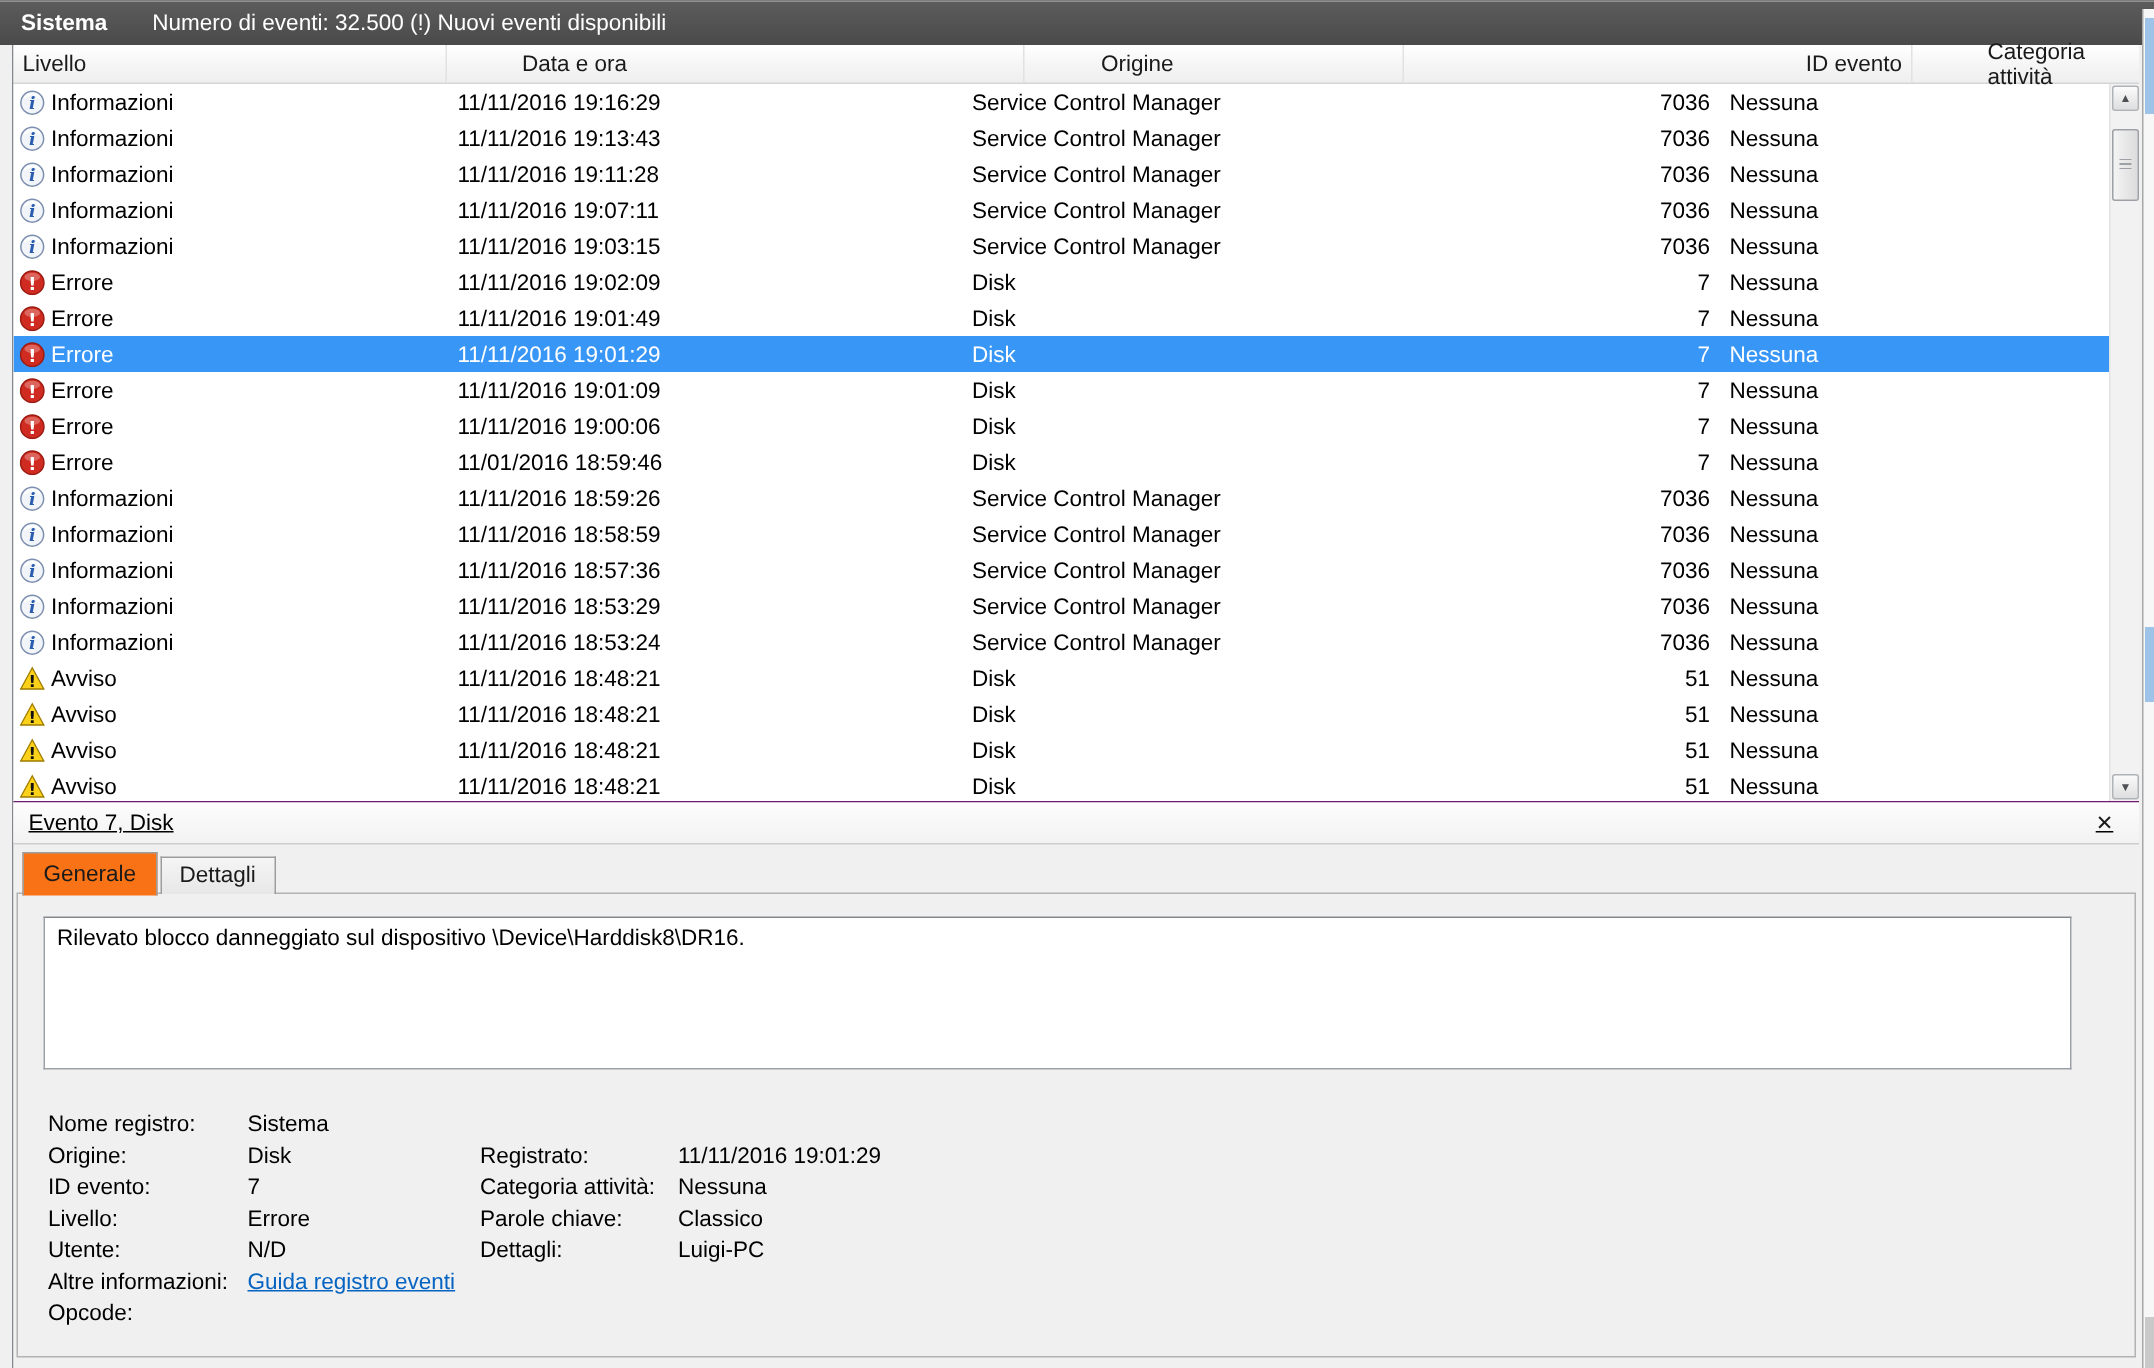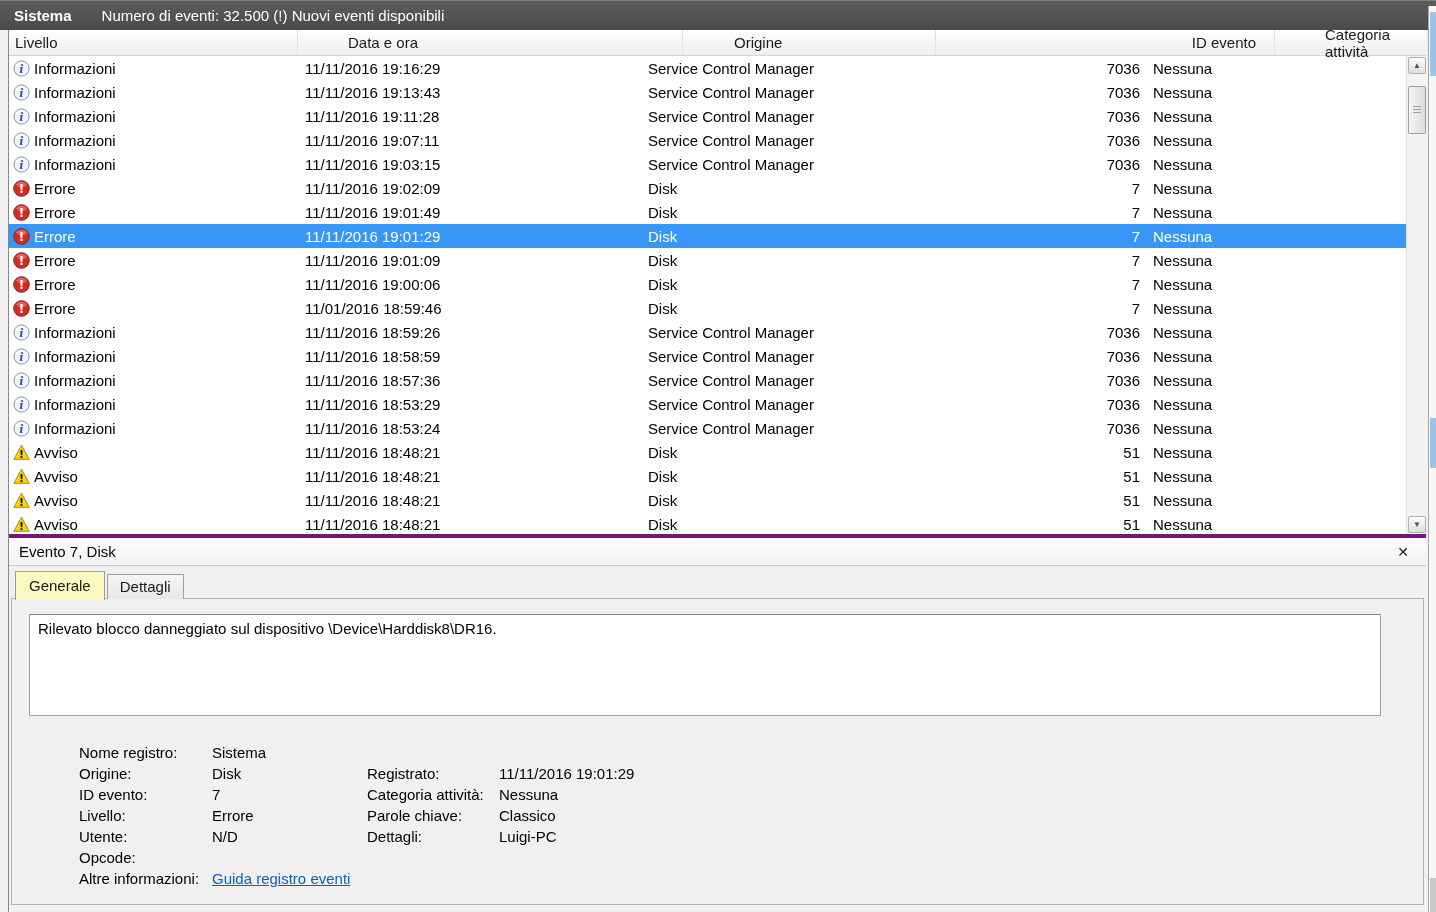--- a/index.html
+++ b/index.html
@@ -33,21 +33,21 @@
   #col-header {
     position:absolute; top:30px; left:9px; width:1417px; height:26px;
     background: linear-gradient(#ffffff, #f4f4f4 60%, #efefef);
     border-bottom:1px solid #d5d5d5;
     display:flex; font-size:15px; color:#1a1a1a; z-index:2;gap:43px;
   }
   .hcell { height:100%; display:flex; align-items:center; border-right:1px solid #e2e2e2; }
   .hc-level  { width:289px; padding-left:6px; }
   .hc-date   { width:342px; padding-left:7px; }
   .hc-source { width:210px; padding-left:8px; }
-  .hc-id     { width:296px; justify-content:flex-end; padding-right:18px; }
+  .hc-id     { width:296px; justify-content:flex-end; padding-right:6px; }
   .hc-cat    { flex:1; padding-left:7px; border-right:none; }
 
   
   #rows {
     position:absolute; top:56px; left:9px; width:1397px; height:478px;
     background:#fff; overflow:hidden; z-index:1;
   }
   .row { display:flex; height:24px; align-items:center; font-size:15px; }
   .row.selected { background:#3897f6; color:#fff; }
   .cell { overflow:hidden; white-space:nowrap; }
@@ -88,51 +88,51 @@
     background:#f7f7f7; border-left:1px solid #a8a8a8; z-index:5;
   }
   .rs-seg { position:absolute; left:1px; right:0; }
   #rs-thumb1 { top:6px;  height:64px; background:#9dc3e8; }
   #rs-thumb2 { top:412px; height:50px; background:#9dc3e8; }
   #rs-bottom { bottom:0; height:34px; background:#c9c9c9; }
 
   
   #panel {
     position:absolute; top:534px; left:9px; right:10px; bottom:0;
-    background:#f0f0f0; border-top:4px solid #701a75; z-index:1;
+    background:#f0f0f0; border-top:1px solid #701a75; z-index:1;text-decoration:underline;
   }
   #panel-header {
     height:28px; background:linear-gradient(#fdfdfd,#f2f2f2);
     border-bottom:1px solid #cdcdcd;
     display:flex; align-items:center; padding:0 14px 0 10px; font-size:15px;
   }
   #panel-close {
     margin-left:auto; font-size:14px; font-weight:bold; color:#1a1a1a;
     width:18px; text-align:center; cursor:default;
   }
   #tabs { position:absolute; top:34px; left:6px; height:27px; display:flex; align-items:flex-end; z-index:3; }
   .tab {
     font-size:15px; border:1px solid #9d9d9d; border-bottom:none;
     background:linear-gradient(#f5f5f5,#e7e7e7);
     padding:3px 12px 4px; margin-right:2px; color:#1a1a1a;
   }
   .tab.active {
-    background:#fef9c3; padding:5px 13px 6px; margin-bottom:-1px; z-index:4; position:relative;
+    background:#f97316; padding:5px 13px 6px; margin-bottom:-1px; z-index:4; position:relative;
   }
   #tab-page {
     position:absolute; top:60px; left:2px; right:2px; bottom:7px;
     background:#f0f0f0; border:1px solid #b2b2b2;
   }
   #desc-box {
     position:absolute; left:17px; top:15px; width:1352px; height:102px;
     background:#fff; border:1px solid #9aa0a6; border-top-color:#82878c;
     padding:5px 8px; font-size:15px; overflow:hidden;
   }
   #fields { position:absolute; left:20px; top:143px; right:20px; }
-  .frow { display:flex; height:21px; line-height:21px; font-size:15px; white-space:nowrap;margin-left:47px; }
+  .frow { display:flex; height:21px; line-height:21px; font-size:15px; white-space:nowrap; }
   .fl1 { width:133px; } .fv1 { width:155px; } .fl2 { width:132px; } .fv2 { flex:1; }
   .fv1 a, .fv2 a { color:#0563c1; text-decoration:underline; }
 </style>
 </head>
 <body>
 
 <div id="topbar">
   <span class="logname">Sistema</span>
   <span class="status">Numero di eventi: 32.500 (!) Nuovi eventi disponibili</span>
 </div>
@@ -514,26 +514,26 @@
     <span class="fl2">Parole chiave:</span>
     <span class="fv2">Classico</span>
   </div>
         <div class="frow">
     <span class="fl1">Utente:</span>
     <span class="fv1">N/D</span>
     <span class="fl2">Dettagli:</span>
     <span class="fv2">Luigi-PC</span>
   </div>
         <div class="frow">
+    <span class="fl1">Altre informazioni:</span>
+    <span class="fv1"><a href="#">Guida registro eventi</a></span>
+    <span class="fl2"></span>
+    <span class="fv2"></span>
+  </div>
+        <div class="frow">
     <span class="fl1">Opcode:</span>
     <span class="fv1"></span>
     <span class="fl2"></span>
     <span class="fv2"></span>
   </div>
-        <div class="frow">
-    <span class="fl1">Altre informazioni:</span>
-    <span class="fv1"><a href="#">Guida registro eventi</a></span>
-    <span class="fl2"></span>
-    <span class="fv2"></span>
-  </div>
       </div>
   </div>
 </div>
 
 </body></html>

